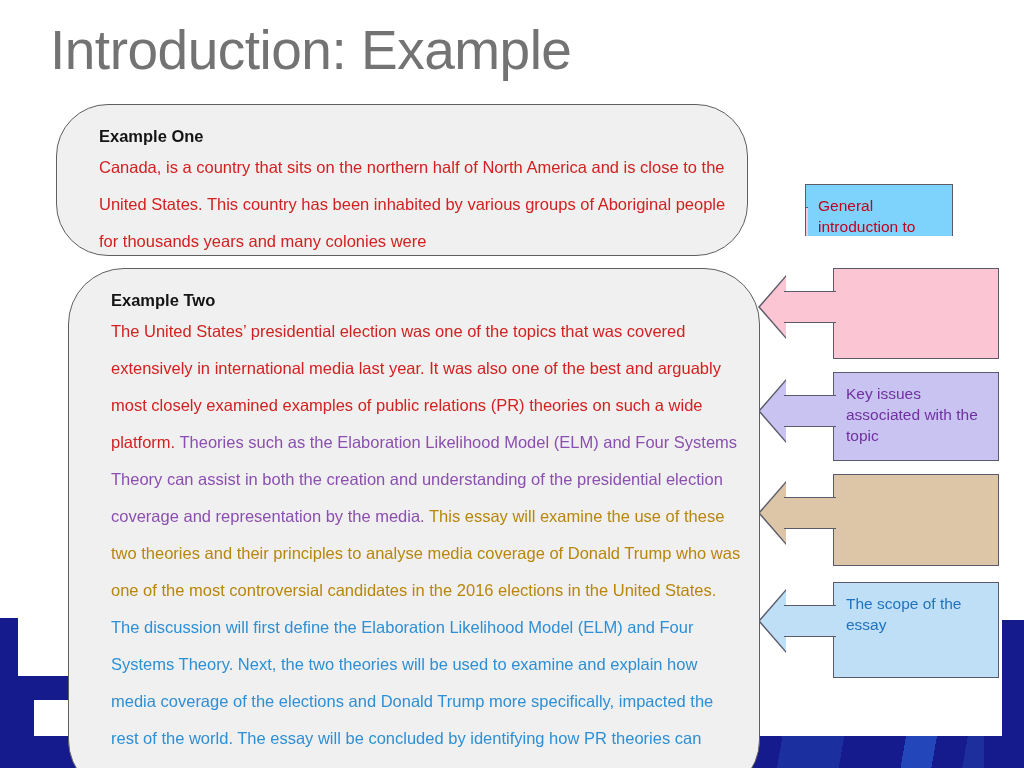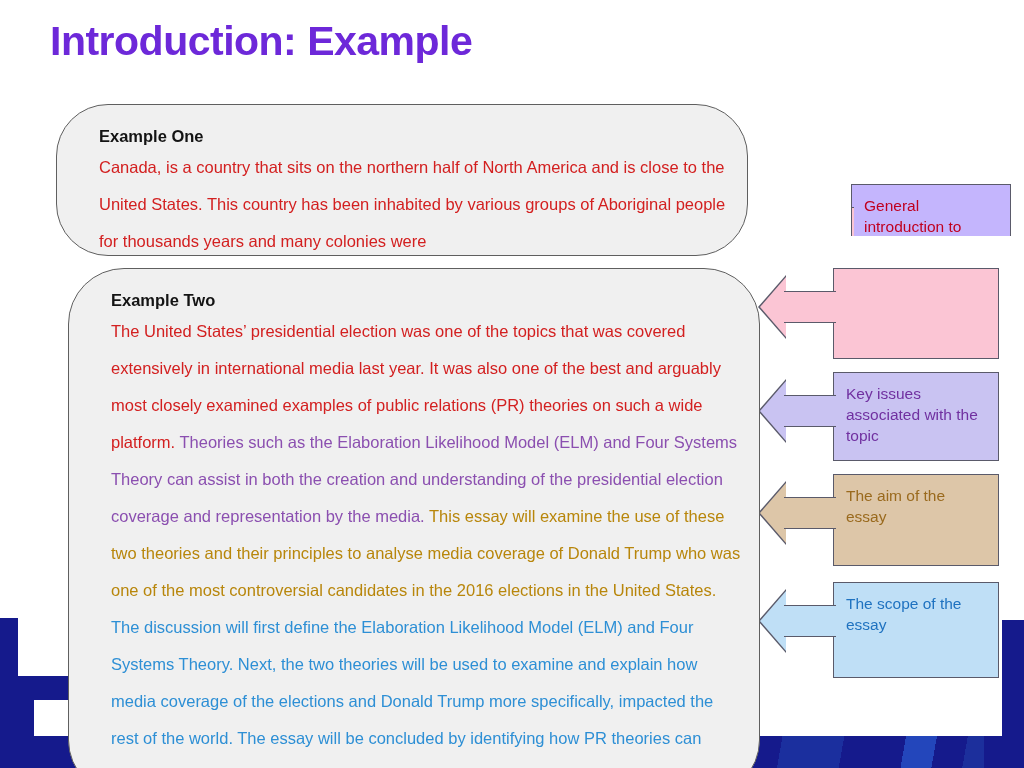--- a/index.html
+++ b/index.html
@@ -92,23 +92,23 @@
     height: 36px;
     background: #ffffff;
     z-index: 4;
   }
 
   
   #page-title {
     position: absolute;
     left: 50px;
     top: 18px;
-    font-size: 41px;
-    font-weight: bold;
-    color: #6d28d9;
+    font-size: 55px;
+    font-weight: normal;
+    color: #737373;
     letter-spacing: -0.5px;
     z-index: 10;
     white-space: nowrap;
   }
 
   
   .callout {
     position: absolute;
     z-index: 14;
     box-sizing: border-box;
@@ -144,25 +144,25 @@
     left: 2px;
     width: 0;
     height: 0;
     border-top: 30px solid transparent;
     border-bottom: 30px solid transparent;
     border-right: 26px solid currentColor;
   }
 
   
   #callout-intro-top {
-    left: 851px;
+    left: 805px;
     top: 184px;
-    width: 160px;
+    width: 148px;
     height: 52px;
-    background: #c4b5fd;
+    background: #7dd3fc;
     color: #fbc5d4;
     overflow: hidden;
     border-bottom: none;
   }
   #callout-intro-top .ctext { color: #c00020; }
   #callout-intro-top .arrow-stem { background: #fbc5d4; top: 22px; left: -96px; width: 98px; height: 30px; }
 
   #callout-intro-main {
     left: 833px;
     top: 268px;
@@ -282,21 +282,20 @@
 
 <div class="callout" id="callout-key-issues">
   <span class="arrow-head"></span>
   <span class="arrow-stem"></span>
   <span class="ctext">Key issues associated with the topic</span>
 </div>
 
 <div class="callout" id="callout-aim">
   <span class="arrow-head"></span>
   <span class="arrow-stem"></span>
-  <span class="ctext">The aim of the essay</span>
 </div>
 
 <div class="callout" id="callout-scope">
   <span class="arrow-head"></span>
   <span class="arrow-stem"></span>
   <span class="ctext">The scope of the essay</span>
 </div>
 
 <div class="card" id="card-example-two">
   <div class="card-heading">Example Two</div>

